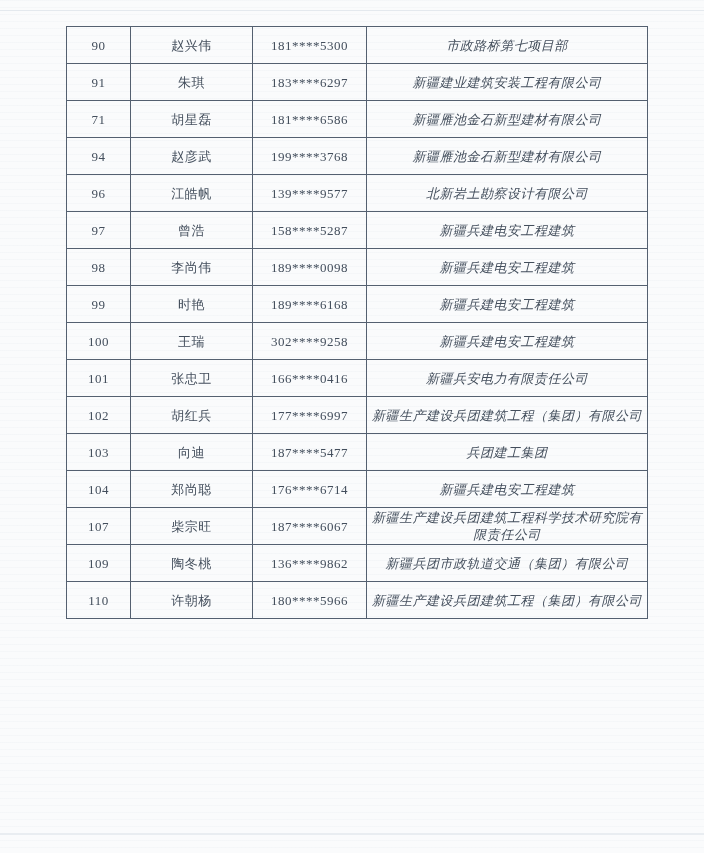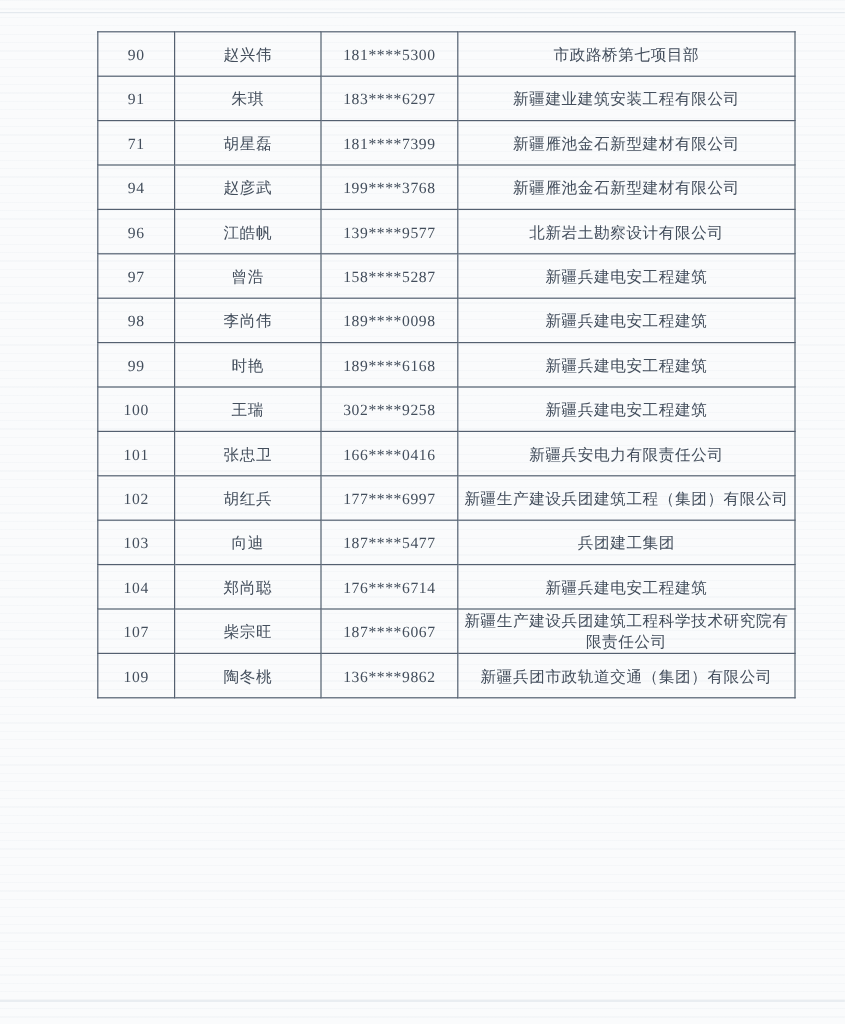--- a/index.html
+++ b/index.html
@@ -23,42 +23,42 @@
         rgba(0,0,0,0) 1px, rgba(0,0,0,0) 7px),
       var(--paper);
     font-family: "Liberation Serif", "DejaVu Serif", serif;
   }
   .page {
     position: absolute;
     inset: 0;
   }
   table.roster {
     position: absolute;
-    left: 81px;
+    left: 66px;
     top: 26px;
     width: 553px;
     border-collapse: collapse;
     table-layout: fixed;
   }
   table.roster td {
     border: 1px solid var(--line);
     color: var(--ink);
     font-size: 13px;
     line-height: 17px;
     text-align: center;
     vertical-align: middle;
     height: 34px;
     padding: 1px 3px;
     letter-spacing: 0.5px;
     word-break: break-all;
   }
   td.col-no     { width: 57px;  letter-spacing: 0; }
   td.col-name   { width: 115px; }
   td.col-phone  { width: 107px; letter-spacing: 0; font-size: 13.5px; }
-  td.col-company{ width: 274px; }
+  td.col-company{ width: 274px; font-style: italic; }
   
   .scan-streak {
     position: absolute;
     left: 0;
     top: 833px;
     width: 704px;
     height: 2px;
     background: var(--streak);
   }
   .scan-streak-2 {
@@ -84,21 +84,21 @@
         </tr>
         <tr>
           <td class="col-no">91</td>
           <td class="col-name">朱琪</td>
           <td class="col-phone">183****6297</td>
           <td class="col-company">新疆建业建筑安装工程有限公司</td>
         </tr>
         <tr>
           <td class="col-no">71</td>
           <td class="col-name">胡星磊</td>
-          <td class="col-phone">181****7399</td>
+          <td class="col-phone">181****6586</td>
           <td class="col-company">新疆雁池金石新型建材有限公司</td>
         </tr>
         <tr>
           <td class="col-no">94</td>
           <td class="col-name">赵彦武</td>
           <td class="col-phone">199****3768</td>
           <td class="col-company">新疆雁池金石新型建材有限公司</td>
         </tr>
         <tr>
           <td class="col-no">96</td>
@@ -159,17 +159,23 @@
           <td class="col-name">柴宗旺</td>
           <td class="col-phone">187****6067</td>
           <td class="col-company">新疆生产建设兵团建筑工程科学技术研究院有限责任公司</td>
         </tr>
         <tr>
           <td class="col-no">109</td>
           <td class="col-name">陶冬桃</td>
           <td class="col-phone">136****9862</td>
           <td class="col-company">新疆兵团市政轨道交通（集团）有限公司</td>
         </tr>
+        <tr>
+          <td class="col-no">110</td>
+          <td class="col-name">许朝杨</td>
+          <td class="col-phone">180****5966</td>
+          <td class="col-company">新疆生产建设兵团建筑工程（集团）有限公司</td>
+        </tr>
       </tbody>
   </table>
   <div class="scan-streak"></div>
   <div class="scan-streak-2"></div>
 </div>
 
 </body></html>

